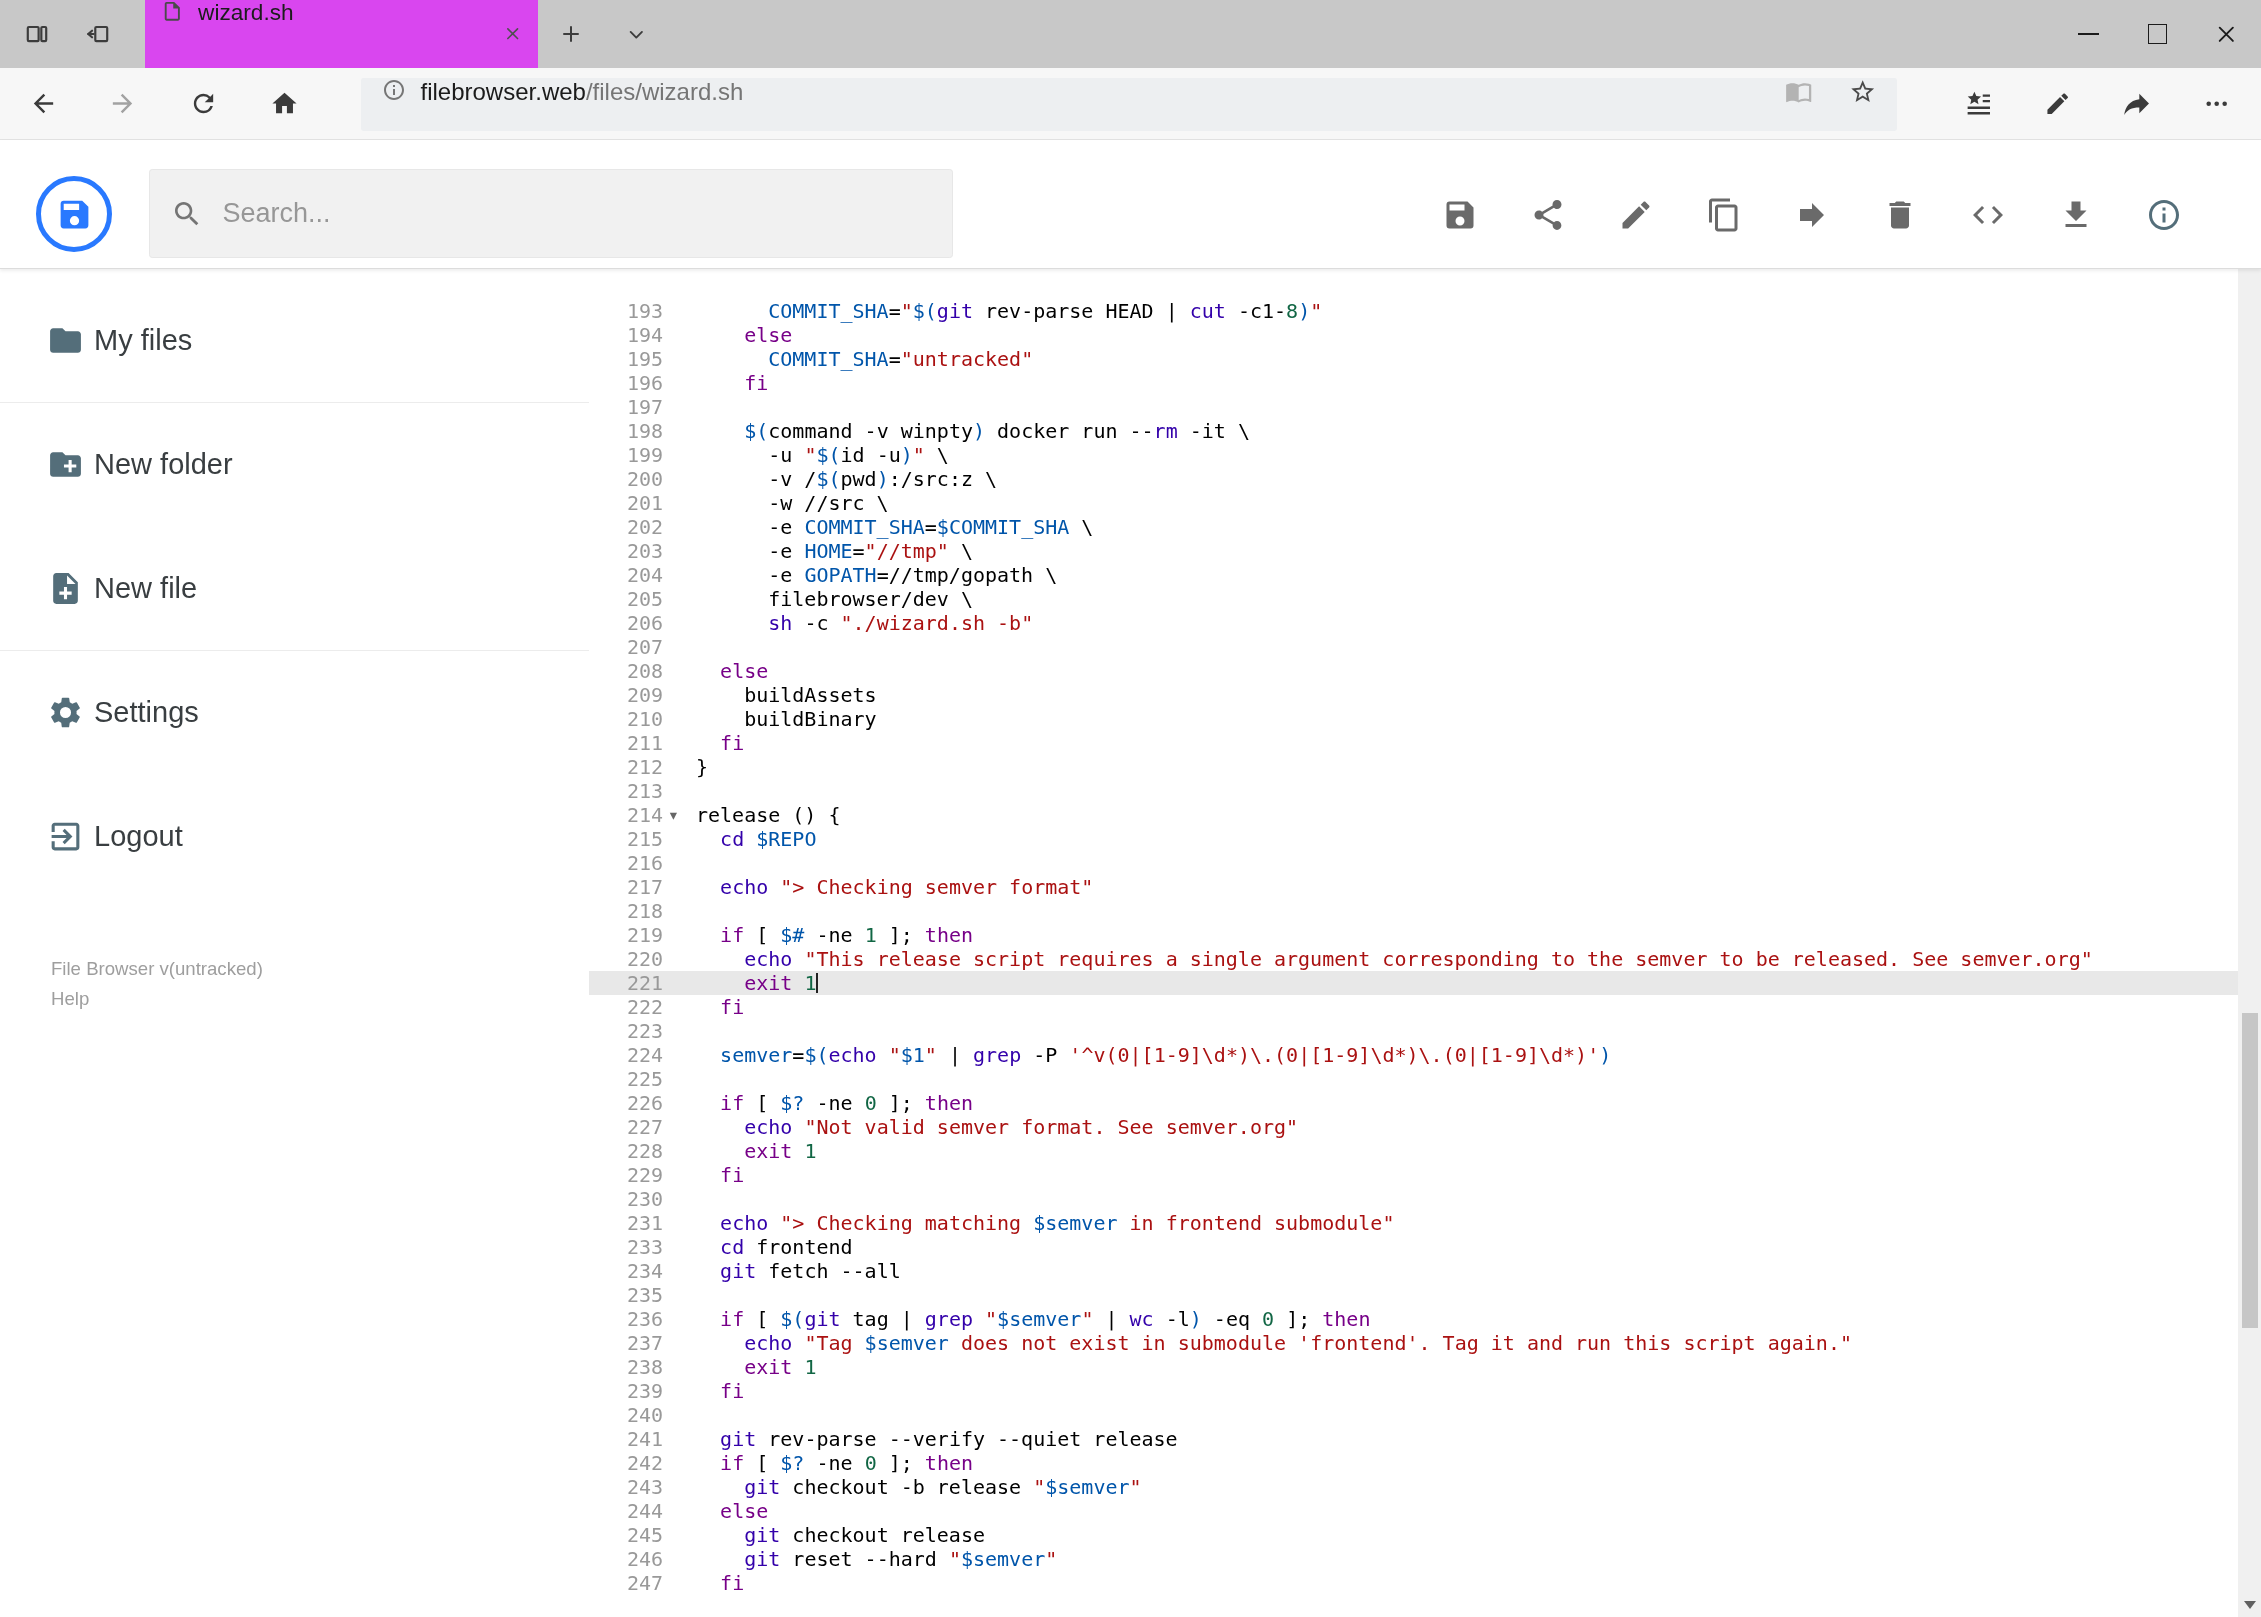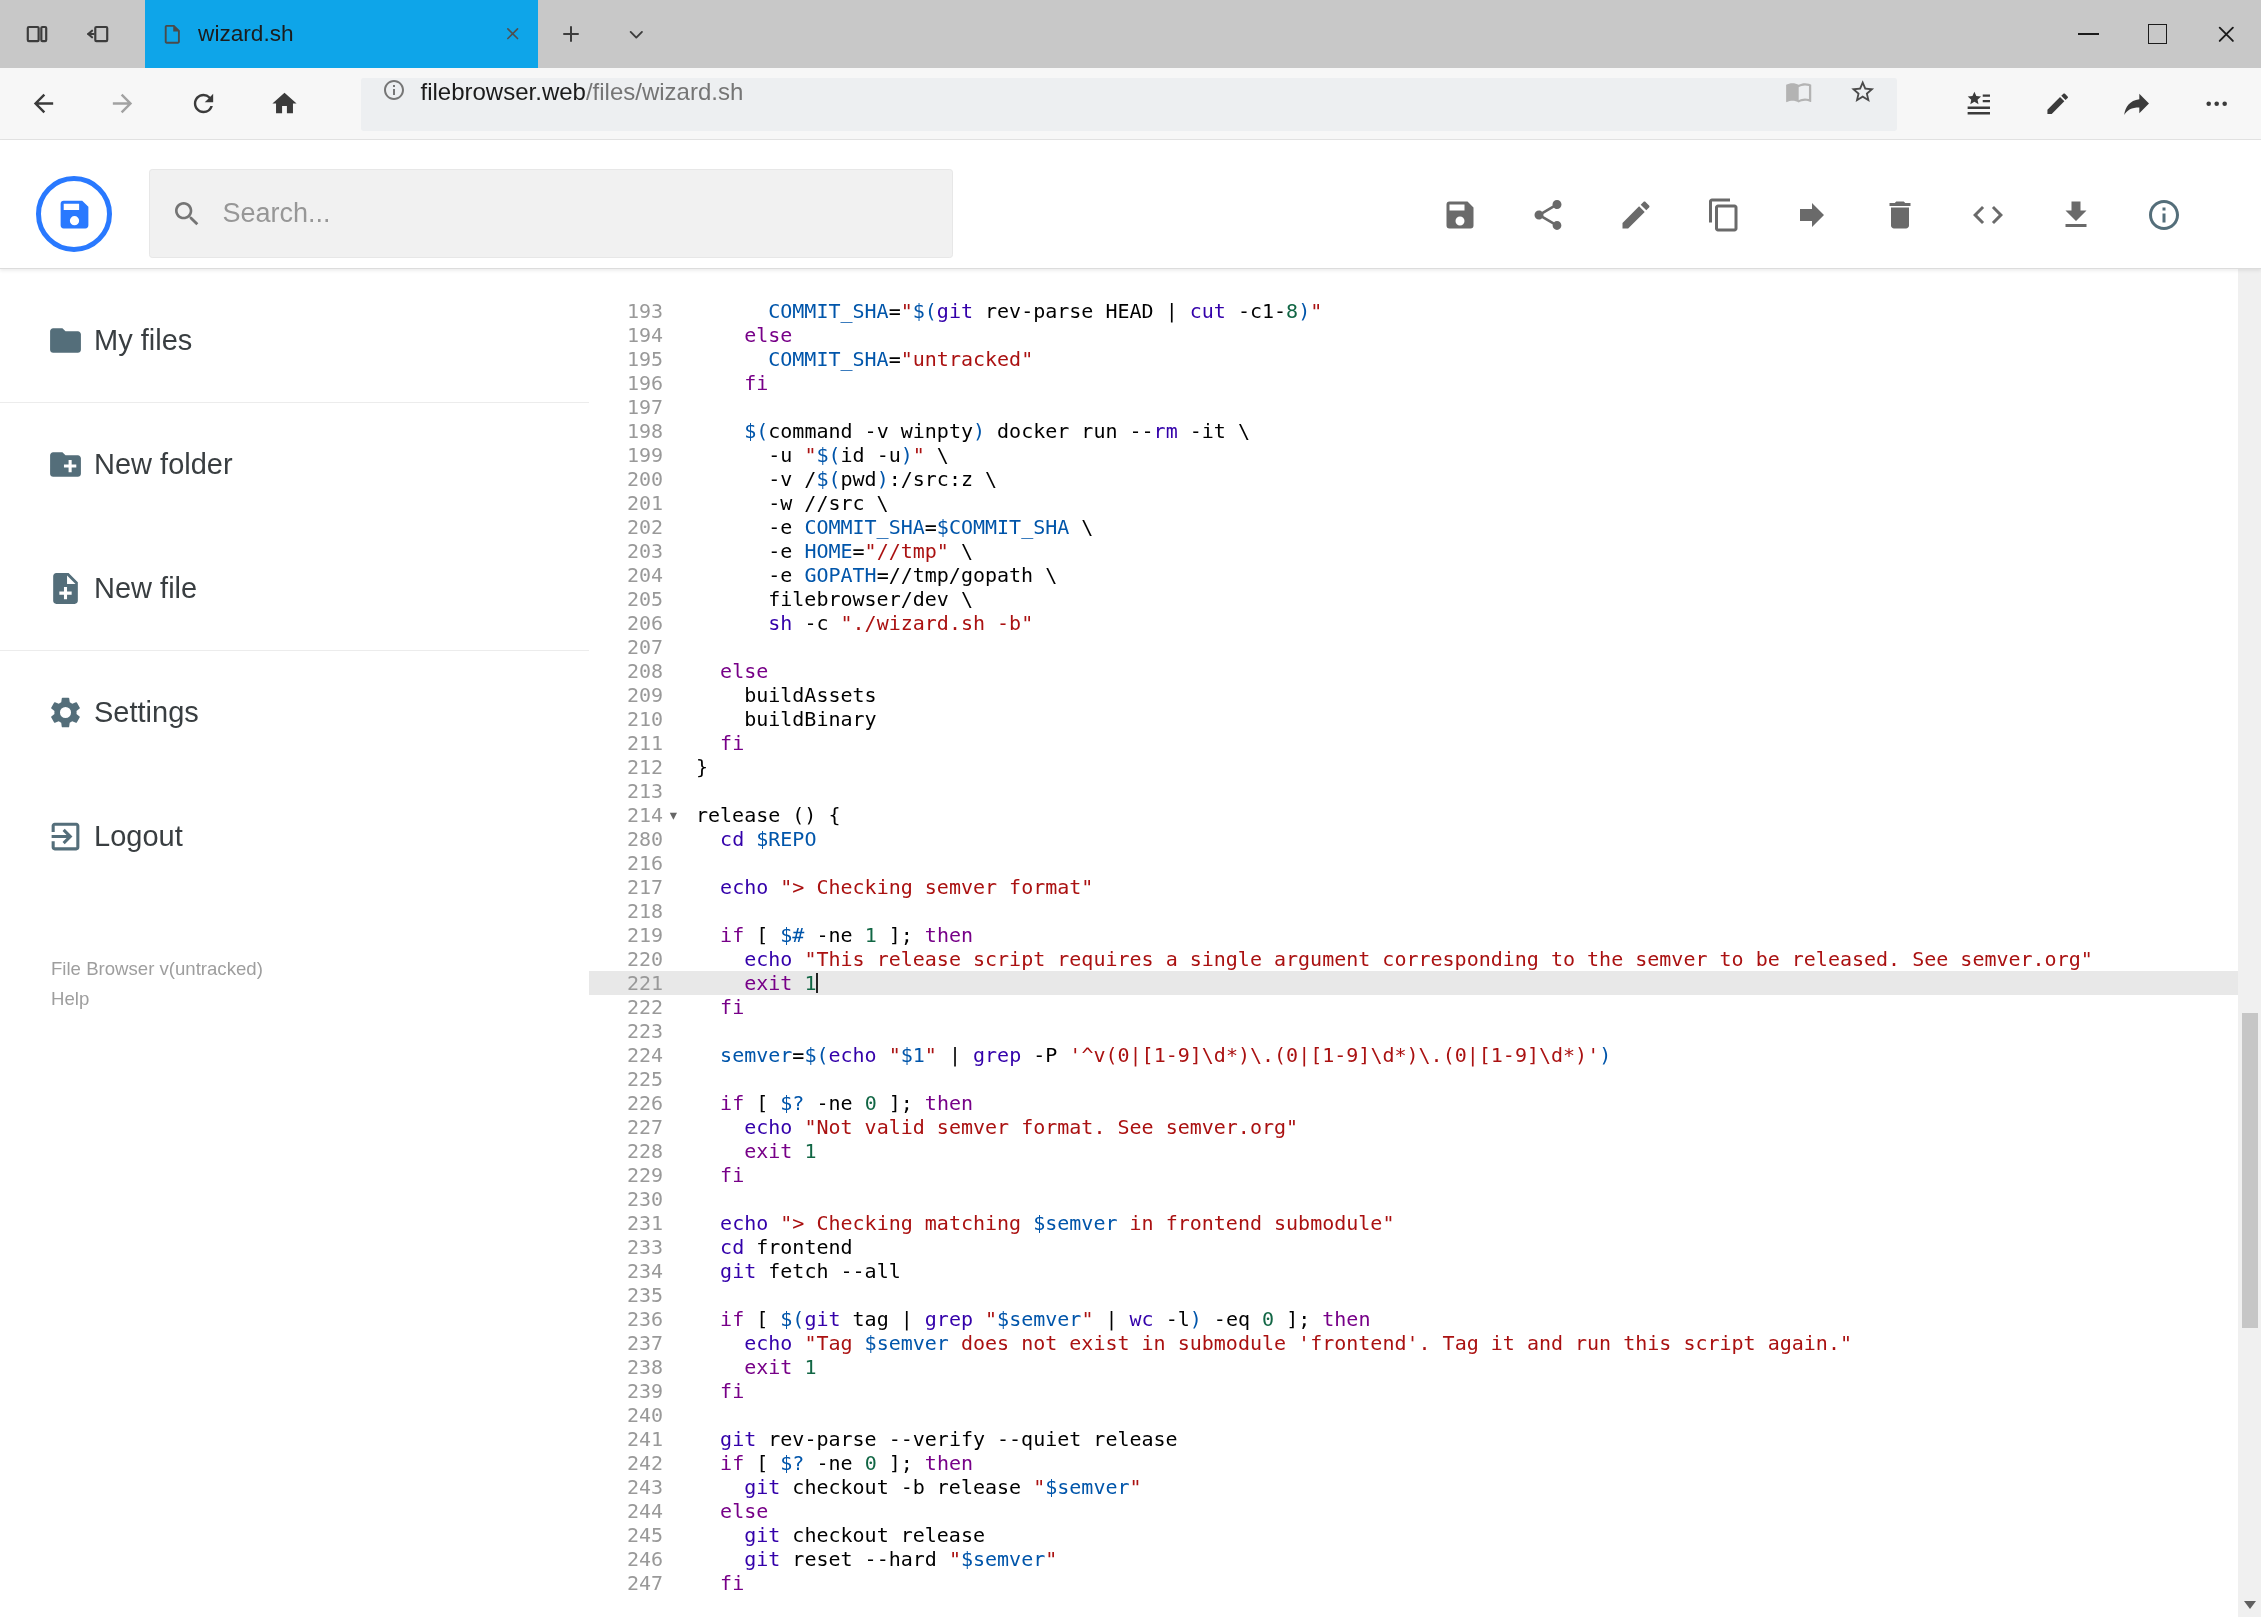--- a/index.html
+++ b/index.html
@@ -5,21 +5,21 @@
   *{margin:0;padding:0;box-sizing:border-box}
   html,body{width:2261px;height:1617px;overflow:hidden;background:#fff;font-family:"Liberation Sans",sans-serif}
   button{border:0;background:transparent;padding:0;cursor:pointer;font-family:inherit}
   svg{display:block}
   .fic{fill:currentColor}
   .sic{fill:none;stroke:currentColor;stroke-width:2;stroke-linecap:round;stroke-linejoin:round}
 
   
   #tabbar{position:absolute;left:0;top:0;width:2261px;height:68px;background:#c8c8c8}
   .strip-btn{position:absolute;top:0;width:52px;height:68px;display:flex;align-items:center;justify-content:center;color:#3c3c3c}
-  #tab{position:absolute;left:145px;top:0;width:393px;height:68px;background:#0ea5e9;display:flex;align-items:center;padding:0 16px}
+  #tab{position:absolute;left:145px;top:0;width:393px;height:68px;background:#d946ef;display:flex;padding:0 16px}
   #tab .tab-title{font-size:22.6px;color:#1c1c1c;margin-left:14.5px;flex:1;text-align:left}
   #win-controls{position:absolute;right:0;top:0;height:68px;display:flex}
   .win-btn{width:69px;height:68px;display:flex;align-items:center;justify-content:center;color:#1b1b1b}
 
   
   #navbar{position:absolute;left:0;top:68px;width:2261px;height:72px;background:#f7f7f7;border-bottom:0.8px solid #e2e2e2}
   .nav-btn{position:absolute;top:0;width:45px;height:71px;display:flex;align-items:center;justify-content:center;color:#3b3b3b}
   #addressbar{position:absolute;left:361px;top:9.7px;width:1536px;height:53px;background:#edeff1;border-radius:2.4px;display:flex;align-items:flex-start;padding:0 21px}
   #addressbar .url{font-size:24px;margin-left:14.5px;white-space:nowrap}
   #addressbar .url .dom{color:#1b1b1b}
@@ -306,21 +306,21 @@
     <div class="cm-row"><span class="cm-ln">205</span><span class="cm-fold"></span><span class="cm-code">      filebrowser/dev \</span></div>
     <div class="cm-row"><span class="cm-ln">206</span><span class="cm-fold"></span><span class="cm-code">      <span class="tk-builtin">sh</span> -c <span class="tk-string">"</span><span class="tk-string">./wizard.sh -b</span><span class="tk-string">"</span></span></div>
     <div class="cm-row"><span class="cm-ln">207</span><span class="cm-fold"></span><span class="cm-code"></span></div>
     <div class="cm-row"><span class="cm-ln">208</span><span class="cm-fold"></span><span class="cm-code">  <span class="tk-keyword">else</span></span></div>
     <div class="cm-row"><span class="cm-ln">209</span><span class="cm-fold"></span><span class="cm-code">    buildAssets</span></div>
     <div class="cm-row"><span class="cm-ln">210</span><span class="cm-fold"></span><span class="cm-code">    buildBinary</span></div>
     <div class="cm-row"><span class="cm-ln">211</span><span class="cm-fold"></span><span class="cm-code">  <span class="tk-keyword">fi</span></span></div>
     <div class="cm-row"><span class="cm-ln">212</span><span class="cm-fold"></span><span class="cm-code">}</span></div>
     <div class="cm-row"><span class="cm-ln">213</span><span class="cm-fold"></span><span class="cm-code"></span></div>
     <div class="cm-row"><span class="cm-ln">214</span><span class="cm-fold">▾</span><span class="cm-code">release () {</span></div>
-    <div class="cm-row"><span class="cm-ln">280</span><span class="cm-fold"></span><span class="cm-code">  <span class="tk-builtin">cd</span> <span class="tk-variable">$REPO</span></span></div>
+    <div class="cm-row"><span class="cm-ln">215</span><span class="cm-fold"></span><span class="cm-code">  <span class="tk-builtin">cd</span> <span class="tk-variable">$REPO</span></span></div>
     <div class="cm-row"><span class="cm-ln">216</span><span class="cm-fold"></span><span class="cm-code"></span></div>
     <div class="cm-row"><span class="cm-ln">217</span><span class="cm-fold"></span><span class="cm-code">  <span class="tk-builtin">echo</span> <span class="tk-string">"</span><span class="tk-string">&gt; Checking semver format</span><span class="tk-string">"</span></span></div>
     <div class="cm-row"><span class="cm-ln">218</span><span class="cm-fold"></span><span class="cm-code"></span></div>
     <div class="cm-row"><span class="cm-ln">219</span><span class="cm-fold"></span><span class="cm-code">  <span class="tk-keyword">if</span> [ <span class="tk-variable">$#</span> -ne <span class="tk-number">1</span> ]; <span class="tk-keyword">then</span></span></div>
     <div class="cm-row"><span class="cm-ln">220</span><span class="cm-fold"></span><span class="cm-code">    <span class="tk-builtin">echo</span> <span class="tk-string">"</span><span class="tk-string">This release script requires a single argument corresponding to the semver to be released. See semver.org</span><span class="tk-string">"</span></span></div>
     <div class="cm-row active"><span class="cm-ln">221</span><span class="cm-fold"></span><span class="cm-code">    <span class="tk-keyword">exit</span> <span class="tk-number">1</span><span class="cm-cursor"></span></span></div>
     <div class="cm-row"><span class="cm-ln">222</span><span class="cm-fold"></span><span class="cm-code">  <span class="tk-keyword">fi</span></span></div>
     <div class="cm-row"><span class="cm-ln">223</span><span class="cm-fold"></span><span class="cm-code"></span></div>
     <div class="cm-row"><span class="cm-ln">224</span><span class="cm-fold"></span><span class="cm-code">  <span class="tk-definition">semver</span>=<span class="tk-variable">$(</span><span class="tk-builtin">echo</span> <span class="tk-string">"</span><span class="tk-variable">$1</span><span class="tk-string">"</span> | <span class="tk-builtin">grep</span> -P <span class="tk-string">'</span><span class="tk-string">^v(0|[1-9]\d*)\.(0|[1-9]\d*)\.(0|[1-9]\d*)'</span><span class="tk-variable">)</span></span></div>
     <div class="cm-row"><span class="cm-ln">225</span><span class="cm-fold"></span><span class="cm-code"></span></div>

